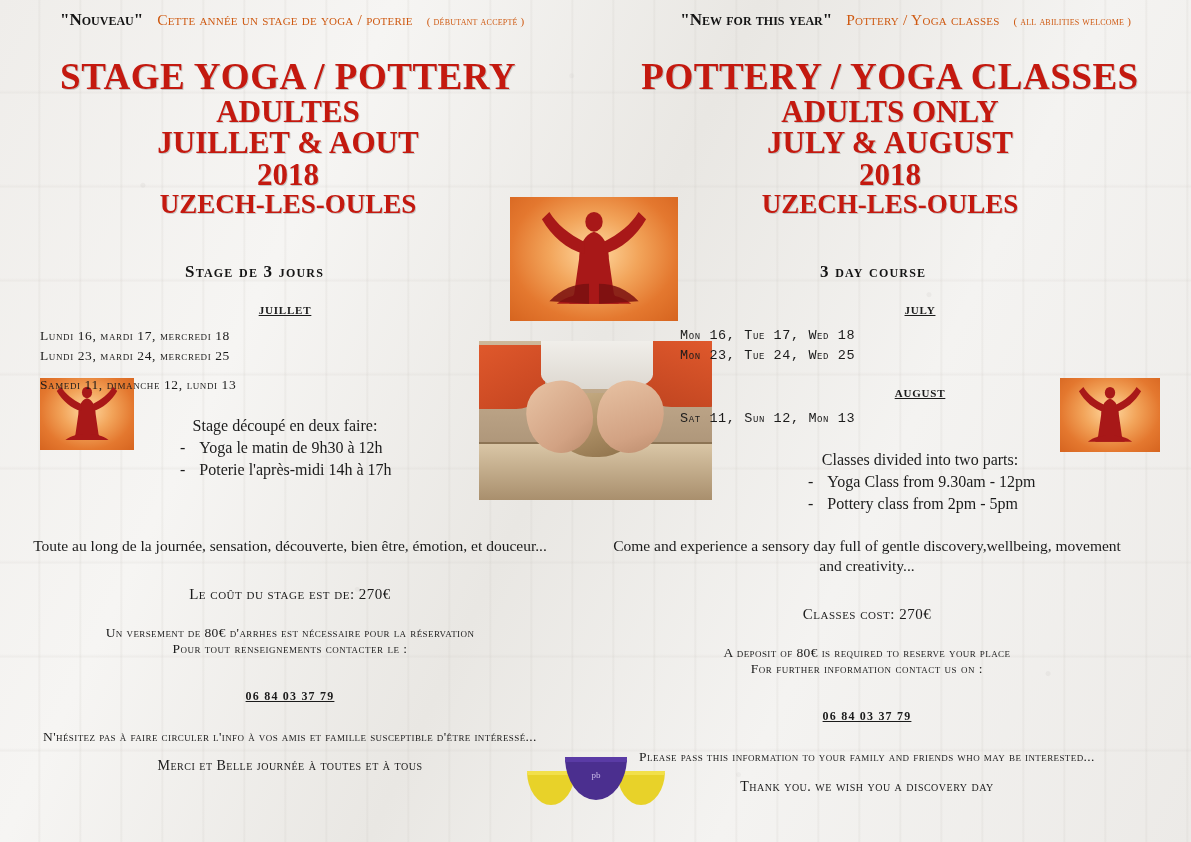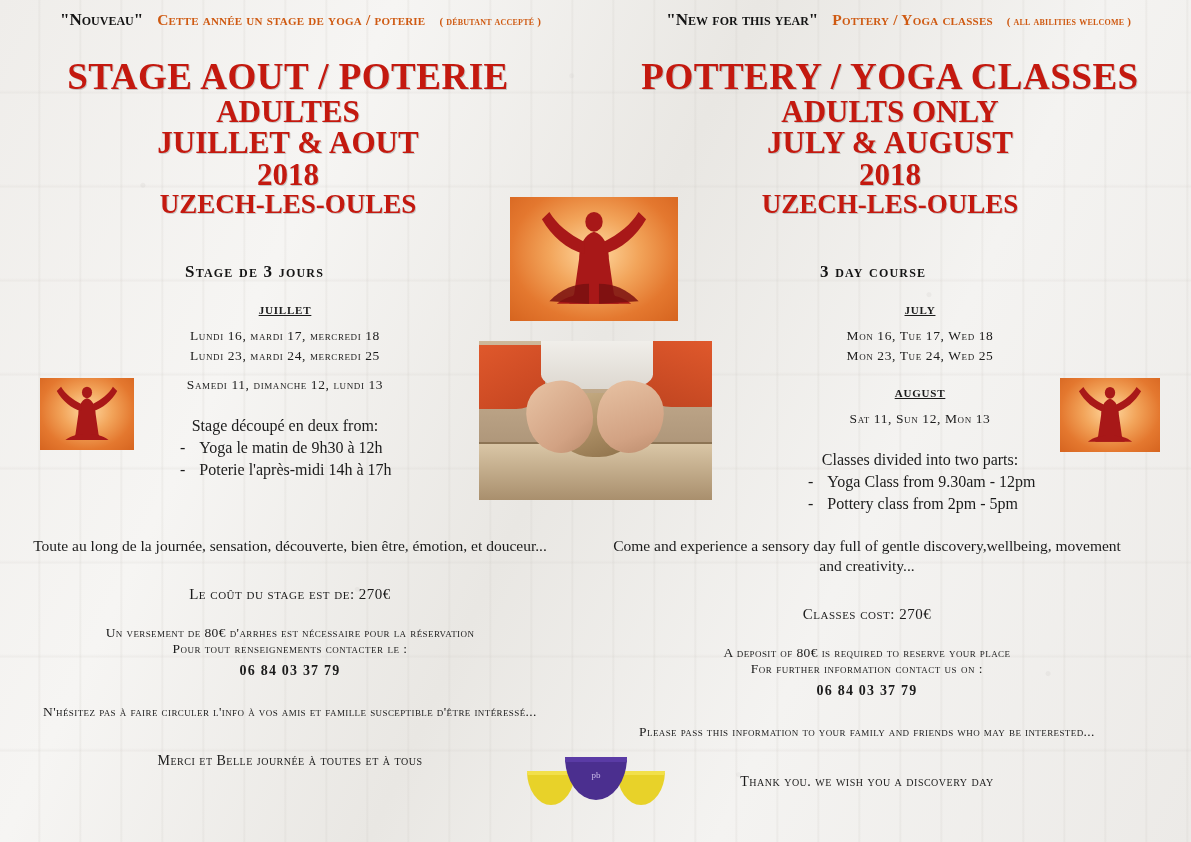--- a/index.html
+++ b/index.html
@@ -49,21 +49,21 @@
   .banner-seg { white-space: nowrap; }
   .nouveau {
     font-family: "Liberation Serif", serif;
     font-weight: bold;
     font-size: 17px;
     color: #141414;
     font-variant: small-caps;
   }
   .banner-text {
     font-family: "Liberation Serif", serif;
-    font-weight: bold;
+    font-weight: normal;
     font-size: 15.5px;
     color: #cf5a12;
     font-variant: small-caps;
     letter-spacing: 0.2px;
     margin-left: 10px;
   }
   .banner-small {
     font-size: 11px;
     font-variant: small-caps;
   }
@@ -116,29 +116,29 @@
     font-size: 11px;
     font-variant: small-caps;
     text-decoration: underline;
     letter-spacing: 0.8px;
     margin-top: 22px;
   }
   .col.left .month { padding-left: 10px; }
   .col.right .month { padding-left: 20px; }
 
   .dates {
-    text-align: center;
+    text-align: left;
     font-size: 13.5px;
     font-variant: small-caps;
     letter-spacing: 0.6px;
     margin-top: 10px;
     line-height: 1.45;
   }
   .col.left .dates { padding-left: 10px; }
-  .col.right .dates { padding-left: 20px; }
+  .col.right .dates { padding-left: 20px; font-family: Liberation Mono, monospace; }
 
   .split-note {
     text-align: center;
     font-size: 16px;
     margin-top: 22px;
   }
   .col.left .split-note { padding-left: 10px; }
   .col.right .split-note { padding-left: 20px; }
 
   .bullet {
@@ -175,35 +175,36 @@
     font-size: 13.5px;
     font-variant: small-caps;
     letter-spacing: 0.4px;
   }
   .contact {
     font-size: 13.5px;
     font-variant: small-caps;
     letter-spacing: 0.5px;
   }
   .phone {
-    margin-top: 6px;
-    font-size: 14px;
+    margin-top: 32px;
+    font-size: 12px;
     font-weight: bold;
     letter-spacing: 1.2px;
+    text-decoration: underline;
   }
   .pass {
     margin-top: 24px;
     font-size: 13.5px;
     font-variant: small-caps;
     letter-spacing: 0.4px;
     line-height: 1.35;
     padding: 0 20px;
   }
   .thanks {
-    margin-top: 32px;
+    margin-top: 12px;
     font-size: 14px;
     font-variant: small-caps;
     letter-spacing: 0.5px;
   }
 
   
   .yoga-img {
     position: absolute;
     background: radial-gradient(ellipse at 50% 45%, #ffd9a0 0%, #f2a45a 38%, #e4782f 70%, #d6641f 100%);
     overflow: hidden;
@@ -297,21 +298,21 @@
       </div>
       <div class="banner-seg">
         <span class="nouveau">"New for this year"</span>
         <span class="banner-text">Pottery / Yoga classes</span>
         <span class="banner-text banner-small">( all abilities welcome )</span>
       </div>
     </div>
   </div>
 
   <div class="title-col left">
-    <div class="title-line-1">STAGE AOUT / POTERIE</div>
+    <div class="title-line-1">STAGE YOGA / POTTERY</div>
     <div class="title-line-2">ADULTES</div>
     <div class="title-line-3">JUILLET &amp; AOUT</div>
     <div class="title-line-4">2018</div>
     <div class="title-line-5">UZECH-LES-OULES</div>
   </div>
 
   <div class="title-col right">
     <div class="title-line-1">POTTERY / YOGA CLASSES</div>
     <div class="title-line-2">ADULTS ONLY</div>
     <div class="title-line-3">JULY &amp; AUGUST</div>
@@ -378,21 +379,21 @@
   <div class="col left">
     <div class="section-head">Stage de 3 jours</div>
     <div class="month">JUILLET</div>
     <div class="dates">
       <div>Lundi 16, mardi 17, mercredi 18</div>
       <div>Lundi 23, mardi 24, mercredi 25</div>
     </div>
     <div class="dates">
       <div>Samedi 11, dimanche 12, lundi 13</div>
     </div>
-    <div class="split-note">Stage découpé en deux from:</div>
+    <div class="split-note">Stage découpé en deux faire:</div>
     <div class="bullet">
       <span class="dash">-</span><span>Yoga le matin de 9h30 à 12h</span>
     </div>
     <div class="bullet">
       <span class="dash">-</span><span>Poterie l'après-midi 14h à 17h</span>
     </div>
   </div>
 
   <div class="col right">
     <div class="section-head">3 day course</div>

